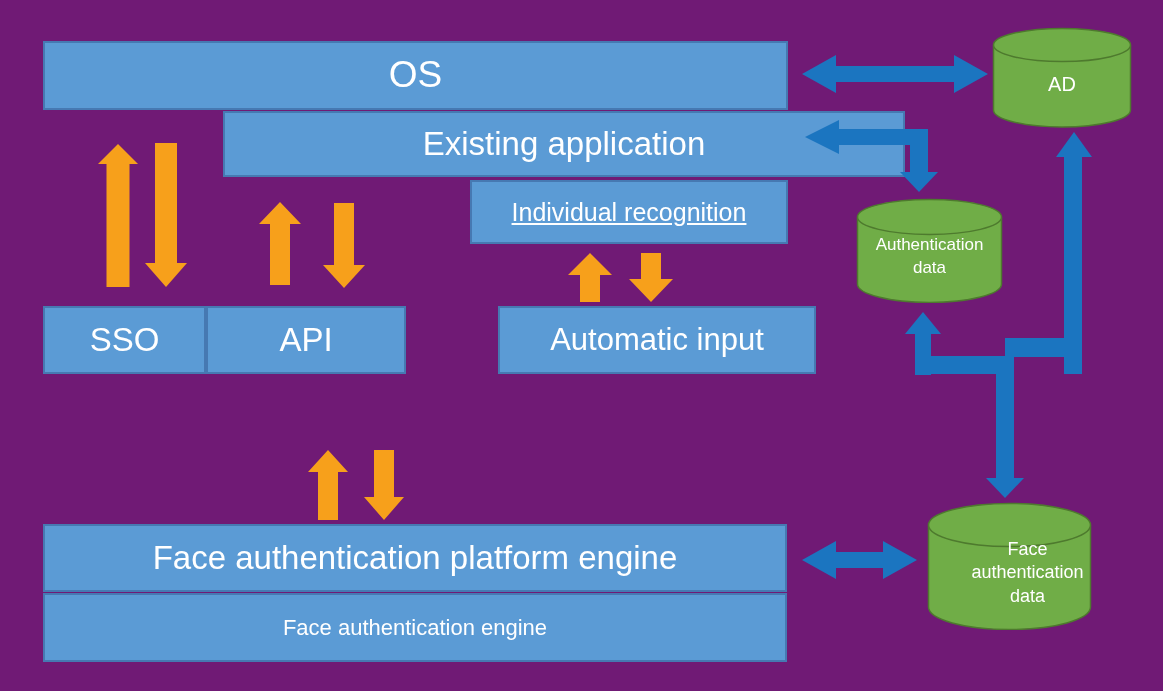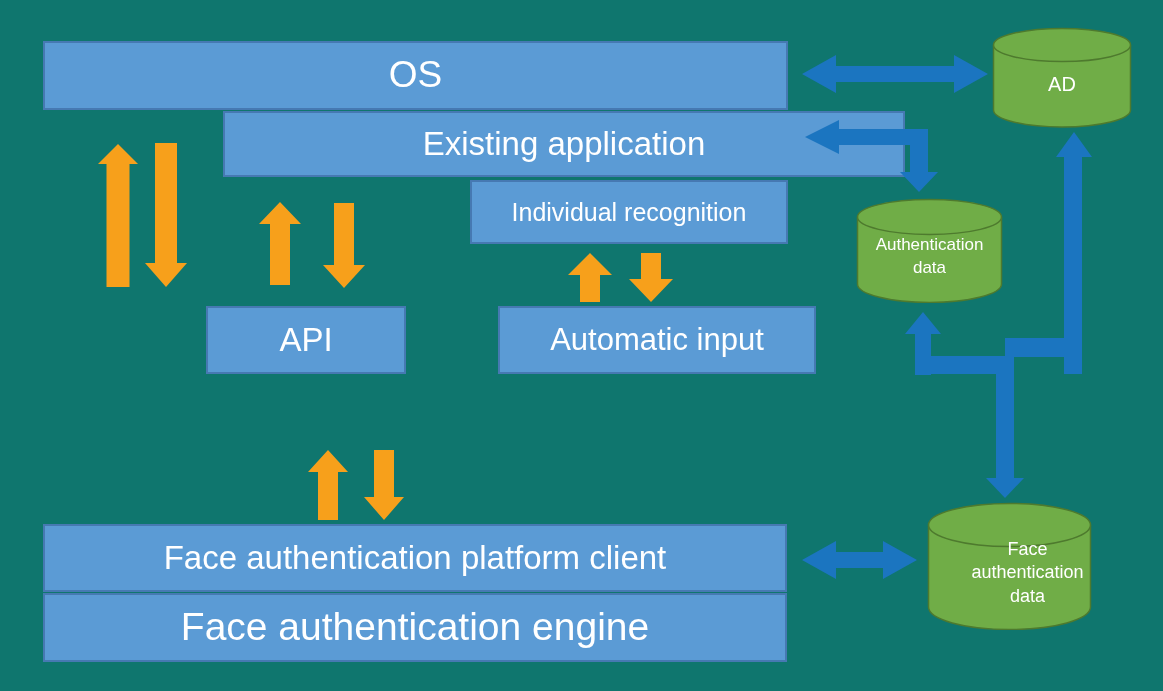--- a/index.html
+++ b/index.html
@@ -1,43 +1,43 @@
 <!DOCTYPE html>
 <html><head>
 <meta charset="utf-8">
 <style>
   html,body{margin:0;padding:0;background:#ffffff;}
   .stage{
     position:relative;
     width:1163px;height:691px;
-    background:#0f766e;
+    background:#701a75;
     font-family:"Liberation Sans", sans-serif;
     overflow:hidden;
   }
   
   .box{
     position:absolute;
     box-sizing:border-box;
     background:#5B9BD5;
     border:2px solid #4679B2;
     color:#ffffff;
     display:flex;align-items:center;justify-content:center;
     text-align:center;
     line-height:1.05;
     white-space:nowrap;
   }
   .b-os       {left:43px;  top:41px;  width:745px; height:69px; font-size:37px;}
   .b-existing {left:223px; top:111px; width:682px; height:66px; font-size:33px;}
-  .b-indiv    {left:470px; top:180px; width:318px; height:64px; font-size:25px;}
+  .b-indiv    {left:470px; top:180px; width:318px; height:64px; font-size:25px;text-decoration:underline;}
   .b-sso      {left:43px;  top:306px; width:163px; height:68px; font-size:33px;}
   .b-api      {left:206px; top:306px; width:200px; height:68px; font-size:33px;}
   .b-auto     {left:470px; top:306px; width:318px; height:68px; font-size:31px;margin-left:28px;}
   .b-client   {left:43px;  top:374px; width:745px; height:68px; font-size:33px;}
   .b-server   {left:43px;  top:524px; width:744px; height:68px; font-size:33px;}
-  .b-engine   {left:43px;  top:593px; width:744px; height:69px; font-size:39px;text-align:center;}
+  .b-engine   {left:43px;  top:593px; width:744px; height:69px; font-size:22px;text-align:center;}
 
   
   .cyl{position:absolute;}
   .cyl svg{position:absolute;left:0;top:0;display:block;}
   .cyl-label{
     position:absolute;inset:0;
     display:flex;align-items:center;justify-content:center;
     color:#ffffff;text-align:center;
     white-space:pre-line;
     line-height:1.3;
@@ -55,23 +55,24 @@
   .b{fill:#1B75C0;}
 </style>
 </head>
 <body>
 
 <div class="stage">
 
   <div class="box b-os">OS</div>
   <div class="box b-existing">Existing application</div>
   <div class="box b-indiv">Individual recognition</div>
+  <div class="box b-sso">SSO</div>
   <div class="box b-api">API</div>
   <div class="box b-auto">Automatic input</div>
-  <div class="box b-server">Face authentication platform client</div>
+  <div class="box b-server">Face authentication platform engine</div>
   <div class="box b-engine">Face authentication engine</div>
 
   <div class="cyl c-ad">
     <svg width="140" height="101" viewBox="0 0 140 101">
       <path d="M1.5,18 L1.5,83 A68.5,17 0 0 0 138.5,83 L138.5,18" fill="#70AD47" stroke="#4E7A2E" stroke-width="1.5"></path>
       <ellipse cx="70" cy="18" rx="68.5" ry="16.5" fill="#70AD47" stroke="#4E7A2E" stroke-width="1.5"></ellipse>
     </svg>
     <div class="cyl-label">AD</div>
   </div>
 

